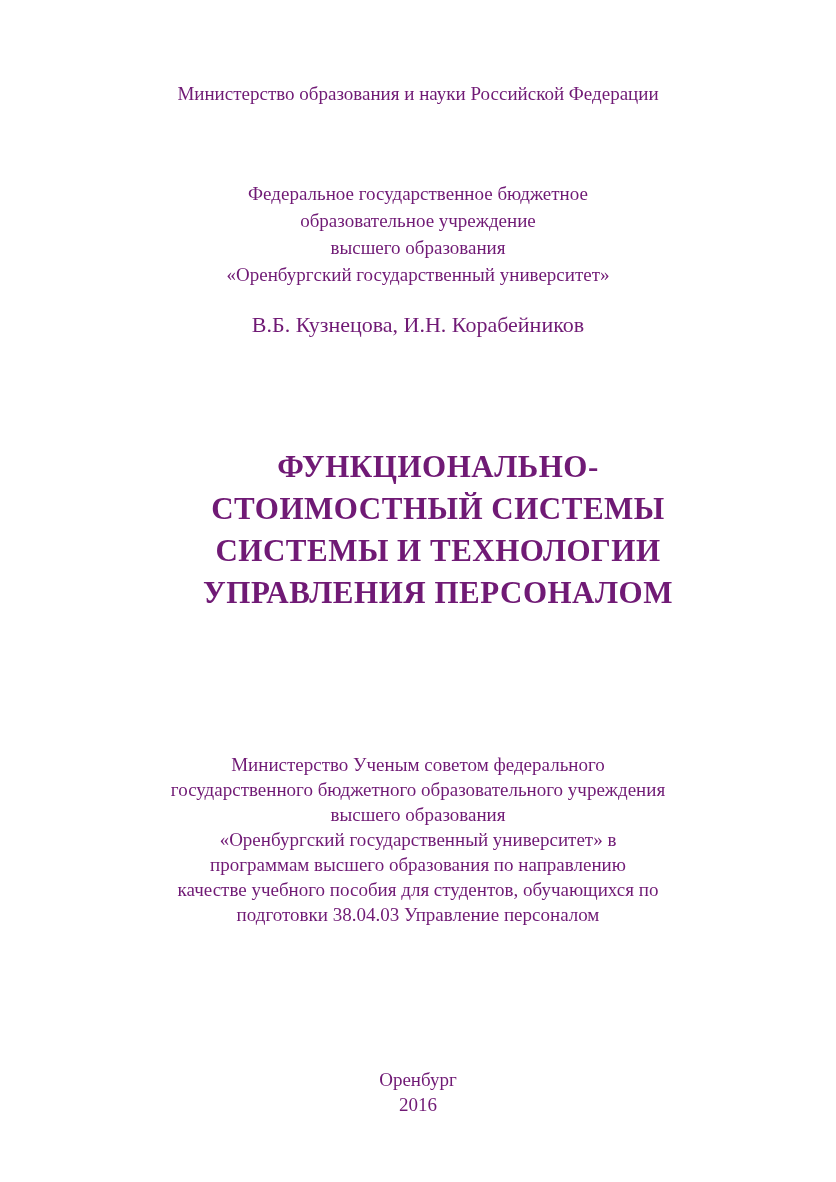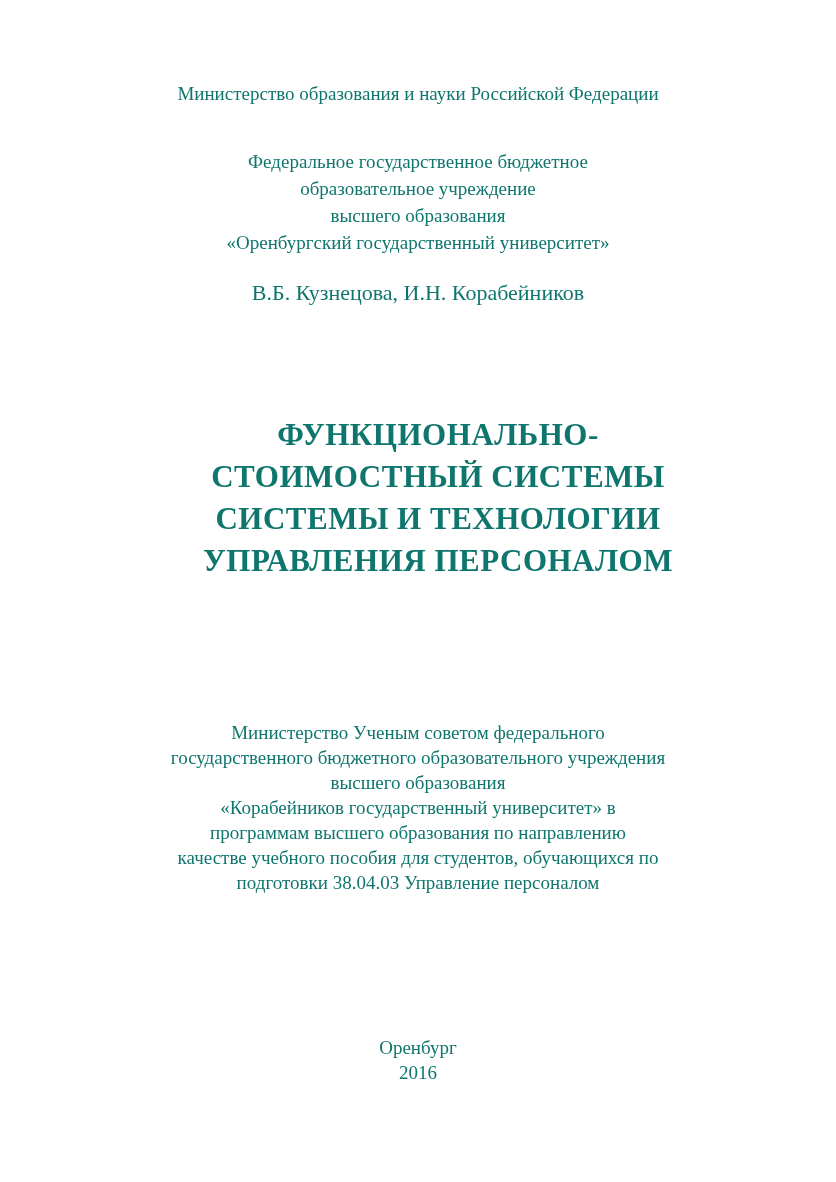--- a/index.html
+++ b/index.html
@@ -5,33 +5,33 @@
   html, body {
     margin: 0;
     padding: 0;
     background: #ffffff;
   }
   .page {
     width: 836px;
     height: 1182px;
     margin: 0 auto;
     background: #ffffff;
-    color: #0f766e;
+    color: #701a75;
     font-family: "Liberation Serif", "DejaVu Serif", serif;
     text-align: center;
     box-sizing: border-box;
     padding-top: 84px;
     overflow: hidden;
   }
   .ministry {
     font-size: 19px;
     line-height: 20px;
   }
   .institution {
-    margin-top: 44px;
+    margin-top: 76px;
     font-size: 19px;
     line-height: 27px;
   }
   .authors {
     margin-top: 24px;
     font-size: 22px;
     line-height: 26px;
   }
   .book-title {
     margin-top: 108px;
@@ -72,21 +72,21 @@
     <div>ФУНКЦИОНАЛЬНО-</div>
     <div>СТОИМОСТНЫЙ СИСТЕМЫ</div>
     <div>СИСТЕМЫ И ТЕХНОЛОГИИ</div>
     <div>УПРАВЛЕНИЯ ПЕРСОНАЛОМ</div>
   </div>
 
   <div class="recommendation">
     <div>Министерство Ученым советом федерального</div>
     <div>государственного бюджетного образовательного учреждения</div>
     <div>высшего образования</div>
-    <div>«Корабейников государственный университет» в</div>
+    <div>«Оренбургский государственный университет» в</div>
     <div>программам высшего образования по направлению</div>
     <div>качестве учебного пособия для студентов, обучающихся по</div>
     <div>подготовки 38.04.03 Управление персоналом</div>
   </div>
 
   <div class="imprint">
     <div>Оренбург</div>
     <div>2016</div>
   </div>
 

